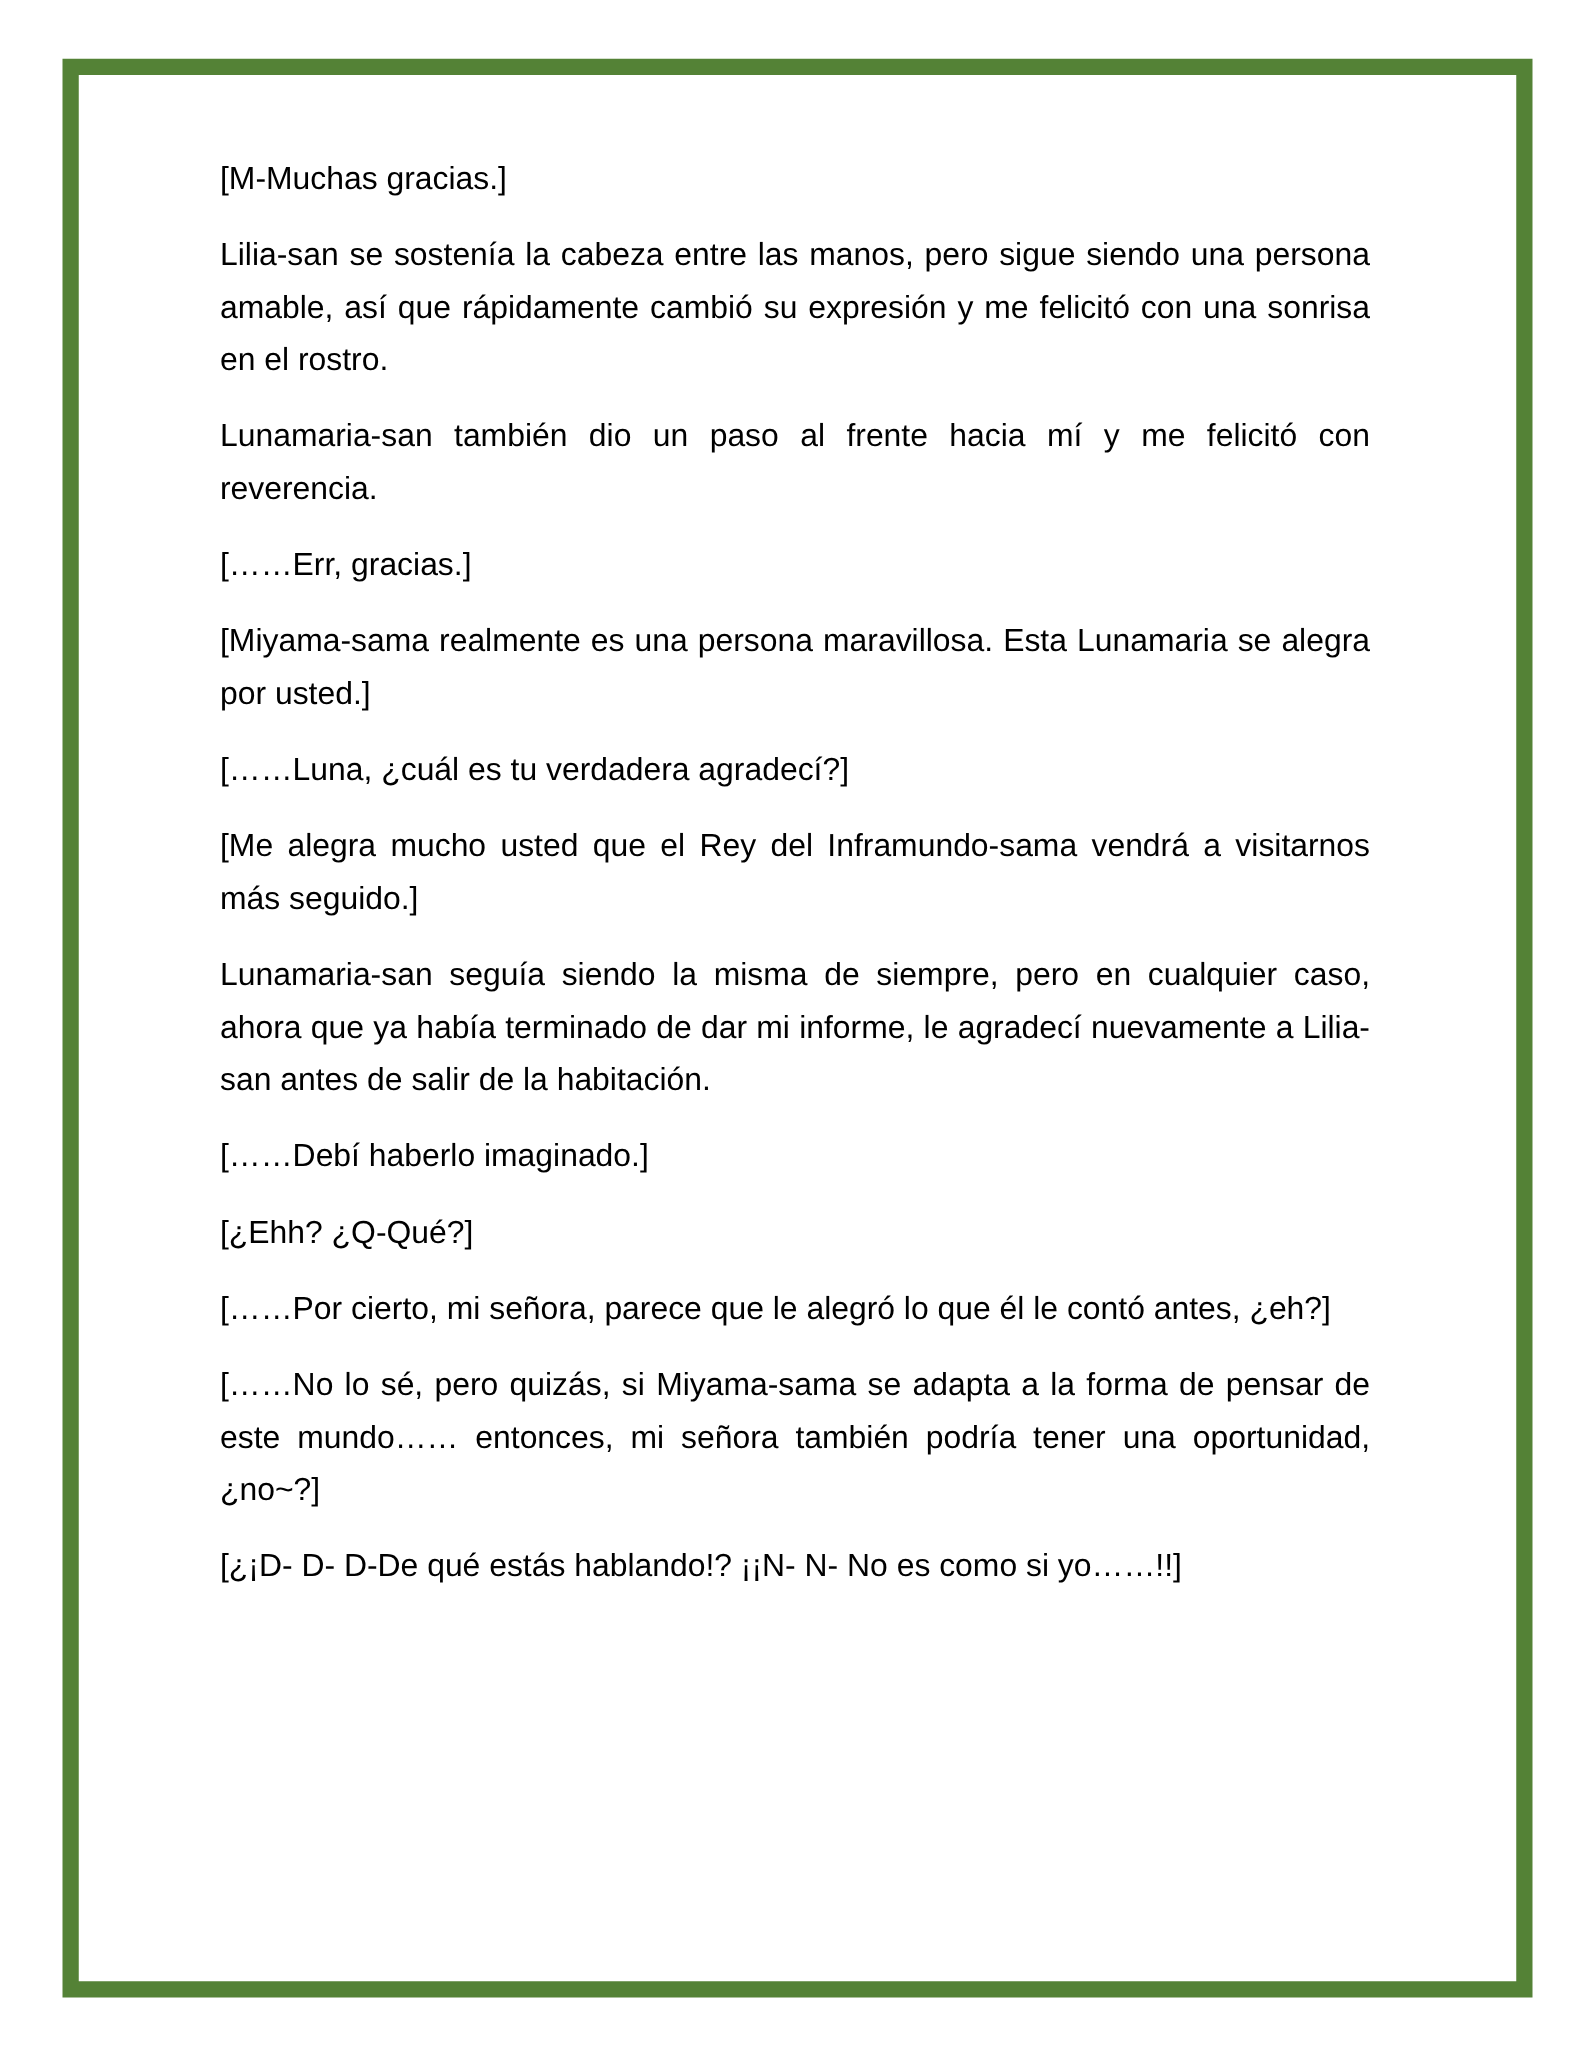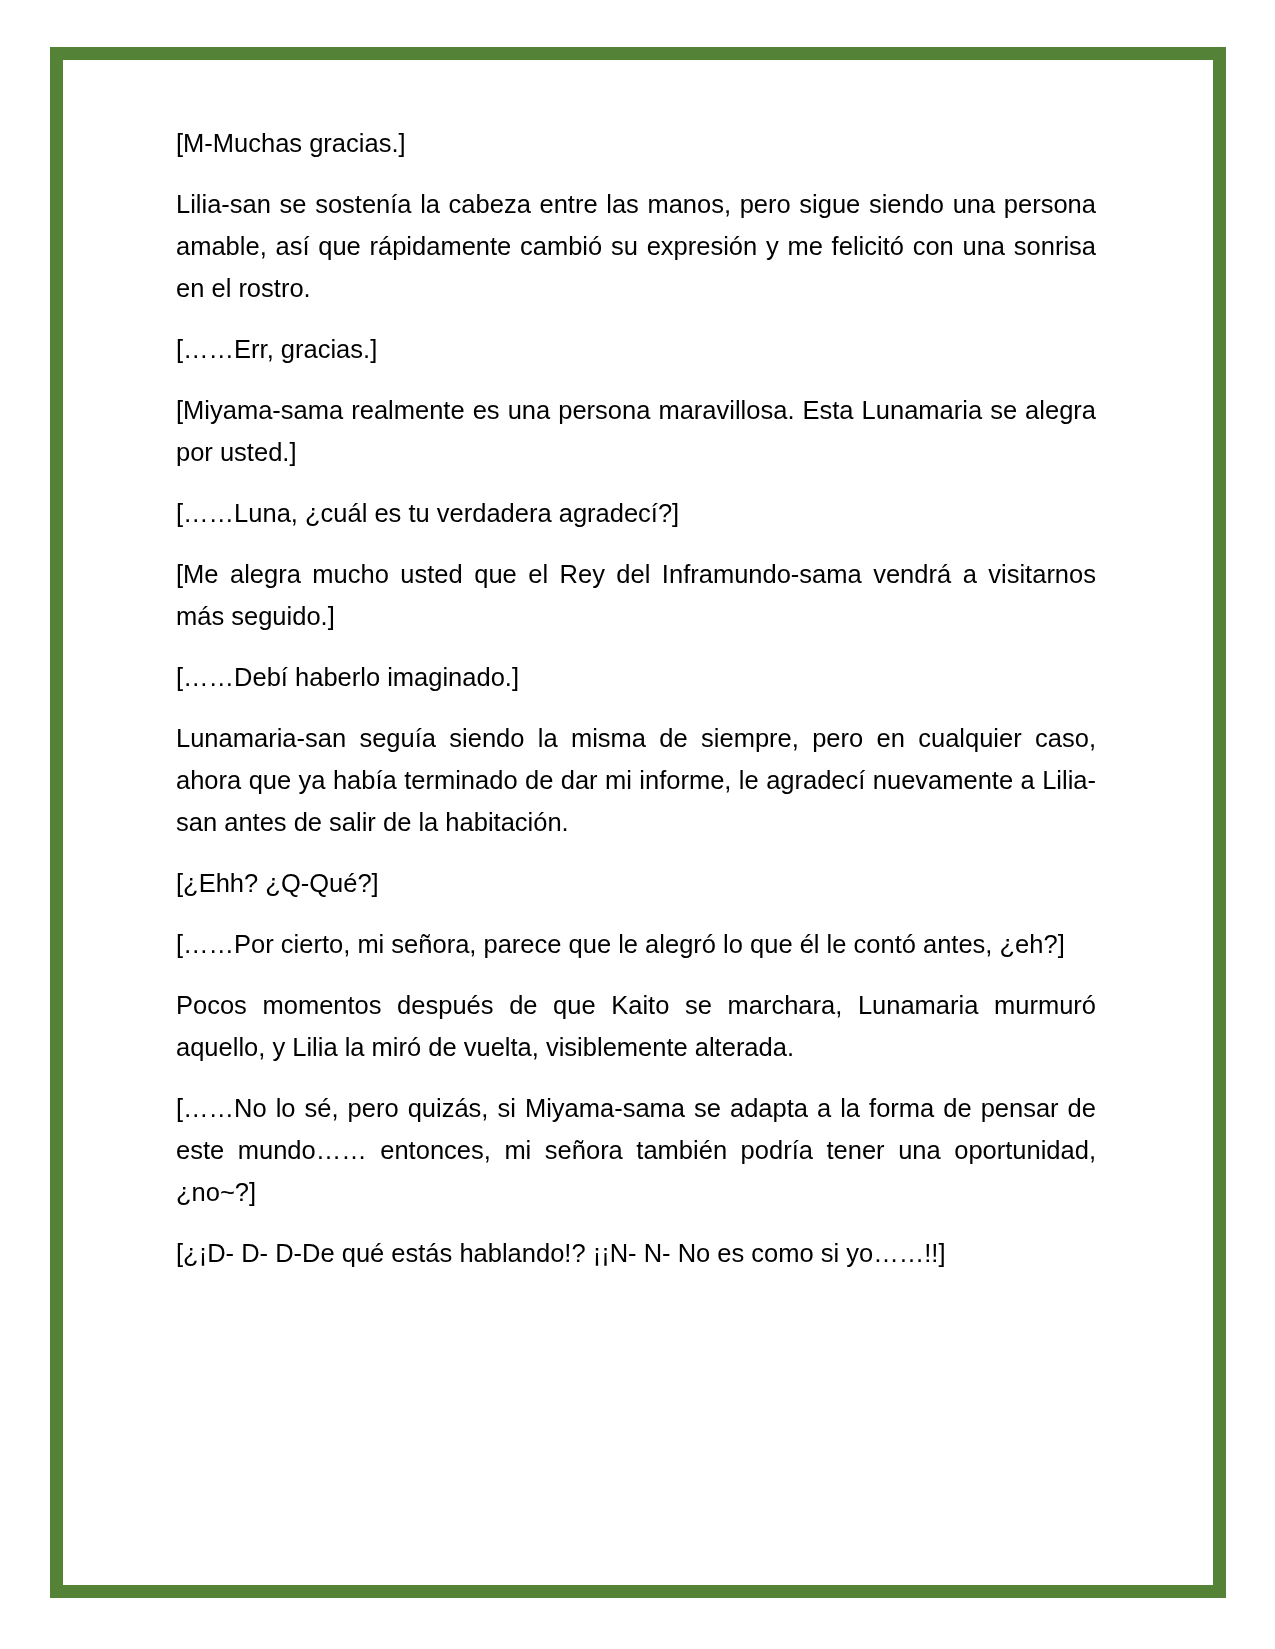--- a/index.html
+++ b/index.html
@@ -42,26 +42,26 @@
   }
 </style>
 </head>
 <body>
 
 <div class="page">
   <div class="frame" style="border-color: rgb(84, 130, 54);">
     <div class="content">
       <p>[M-Muchas gracias.]</p>
       <p>Lilia-san se sostenía la cabeza entre las manos, pero sigue siendo una persona amable, así que rápidamente cambió su expresión y me felicitó con una sonrisa en el rostro.</p>
+      <p>Lunamaria-san también dio un paso al frente hacia mí y me felicitó con reverencia.</p>
       <p>[……Err, gracias.]</p>
       <p>[Miyama-sama realmente es una persona maravillosa. Esta Lunamaria se alegra por usted.]</p>
       <p>[……Luna, ¿cuál es tu verdadera agradecí?]</p>
       <p>[Me alegra mucho usted que el Rey del Inframundo-sama vendrá a visitarnos más seguido.]</p>
+      <p>Lunamaria-san seguía siendo la misma de siempre, pero en cualquier caso, ahora que ya había terminado de dar mi informe, le agradecí nuevamente a Lilia-san antes de salir de la habitación.</p>
       <p>[……Debí haberlo imaginado.]</p>
-      <p>Lunamaria-san seguía siendo la misma de siempre, pero en cualquier caso, ahora que ya había terminado de dar mi informe, le agradecí nuevamente a Lilia-san antes de salir de la habitación.</p>
       <p>[¿Ehh? ¿Q-Qué?]</p>
       <p>[……Por cierto, mi señora, parece que le alegró lo que él le contó antes, ¿eh?]</p>
-      <p>Pocos momentos después de que Kaito se marchara, Lunamaria murmuró aquello, y Lilia la miró de vuelta, visiblemente alterada.</p>
       <p>[……No lo sé, pero quizás, si Miyama-sama se adapta a la forma de pensar de este mundo…… entonces, mi señora también podría tener una oportunidad, ¿no~?]</p>
       <p>[¿¡D- D- D-De qué estás hablando!? ¡¡N- N- No es como si yo……!!]</p>
     </div>
   </div>
 </div>
 
 </body></html>

